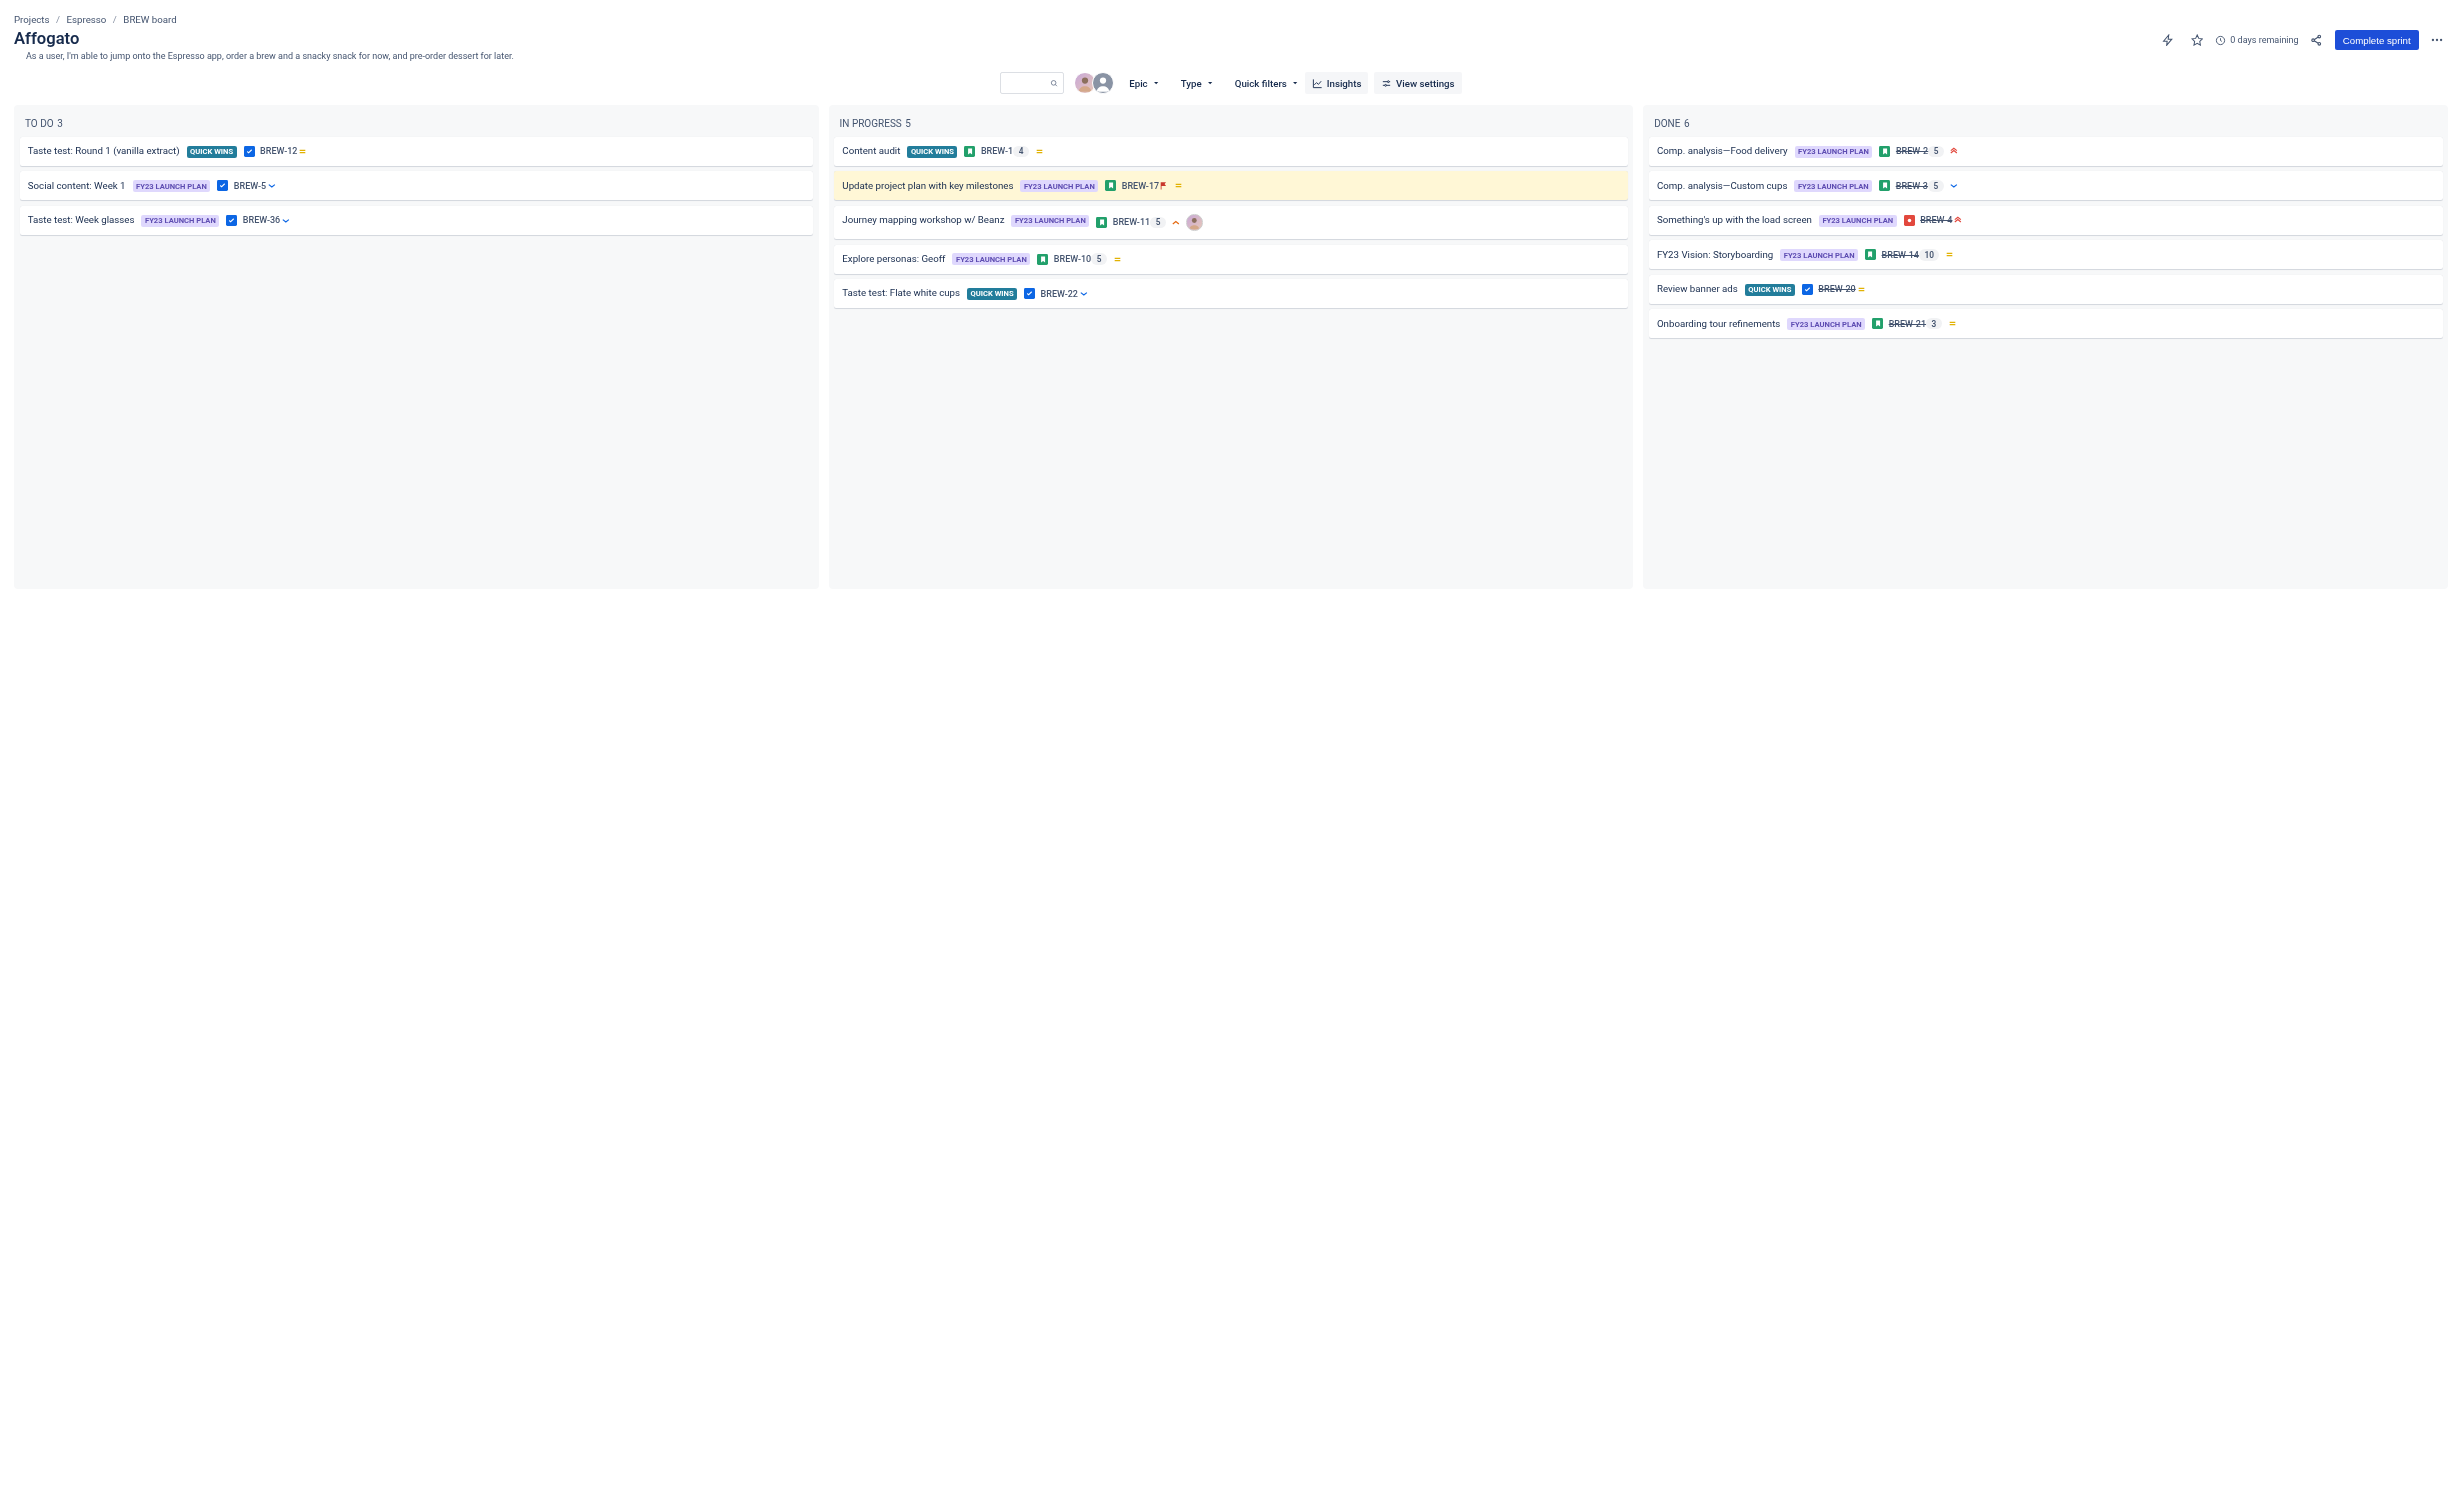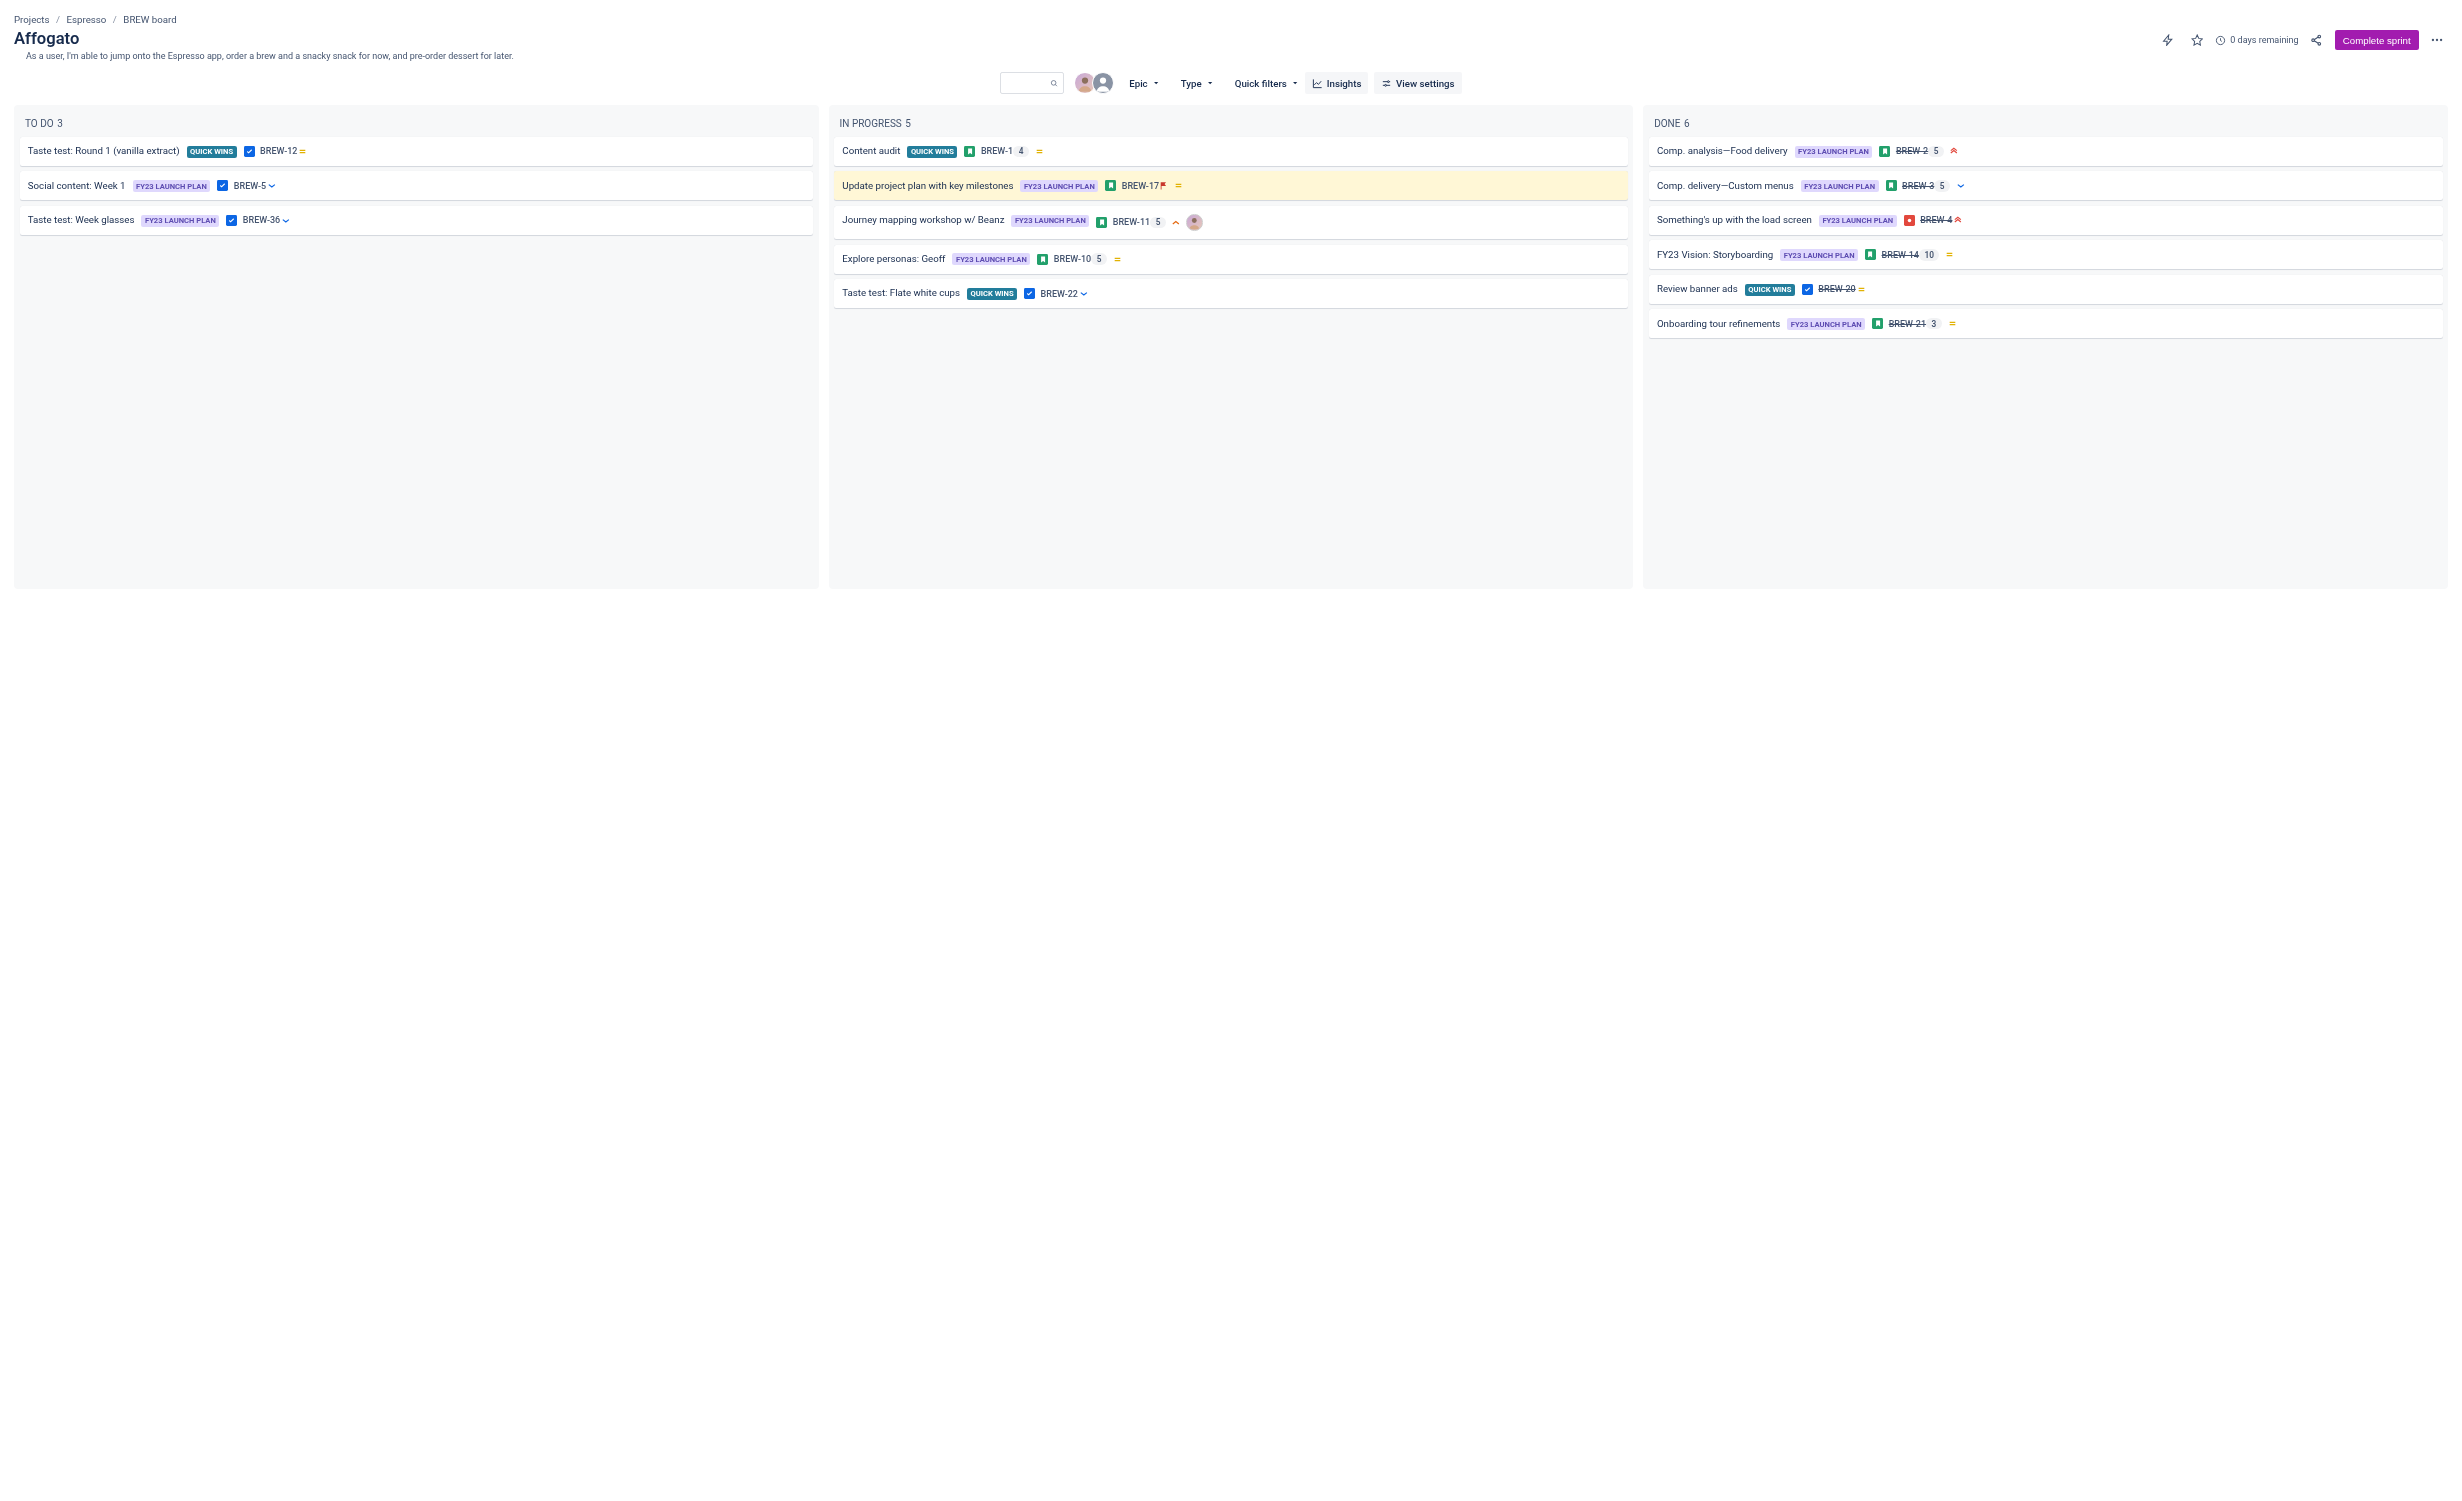--- a/index.html
+++ b/index.html
@@ -16,21 +16,21 @@
   .header-row { display: flex; align-items: flex-start; justify-content: space-between; }
   .title { font-size: 16.6px; font-weight: 600; color: #172B4D; margin-bottom: 2.8px; }
   .subtitle { font-size: 9px; color: #44546F; margin-bottom: 11px; margin-left: 12px; }
   .actions { display: flex; align-items: center; gap: 7px; }
   .icon-btn {
     width: 22px; height: 22px; display: flex; align-items: center; justify-content: center;
     border-radius: 2.1px; color: #44546F; cursor: pointer;
   }
   .time-remaining { display: flex; align-items: center; gap: 4.1px; color: #44546F; font-size: 9px; }
   .btn-primary {
-    background: #a21caf; color: #fff; border: none; padding: 4.8px 8.3px; border-radius: 2.1px;
+    background: #1d4ed8; color: #fff; border: none; padding: 4.8px 8.3px; border-radius: 2.1px;
     font-weight: 500; font-size: 9.7px; cursor: pointer;
   }
 
   .toolbar { display: flex; align-items: center; justify-content: center; margin-bottom: 11px; }
   .toolbar-left { display: flex; align-items: center; gap: 9.7px; }
   .search-box {
     width: 64px; height: 22px; border: 1.4px solid #091E4224; border-radius: 2.1px;
     display: flex; align-items: center; padding: 0 5.5px; gap: 4.1px;
   }
   .search-box input { border: none; outline: none; width: 100%; font-size: 9.7px; }
@@ -421,21 +421,21 @@
             <span class="priority">
               <svg width="9.7" height="9.7" viewBox="0 0 16 16" fill="none" stroke="#E2483D" stroke-width="2">
                 <path d="m3 10 5-4 5 4"></path>
                 <path d="m3 6 5-4 5 4"></path>
               </svg>
             </span>
           </div>
         </div>
       </div>
       <div class="card">
-        <div class="card-title">Comp. delivery—Custom menus</div>
+        <div class="card-title">Comp. analysis—Custom cups</div>
         <div><span class="label label-purple">FY23 LAUNCH PLAN</span></div>
         <div class="card-footer">
           <div class="card-left">
             <div class="issue-icon type-story">
               <svg width="6.2" height="7" viewBox="0 0 12 14" fill="#fff">
                 <path d="M2 1h8v12l-4-3-4 3z"></path>
               </svg>
             </div>
             <span class="issue-key done">BREW-3</span>
           </div>

